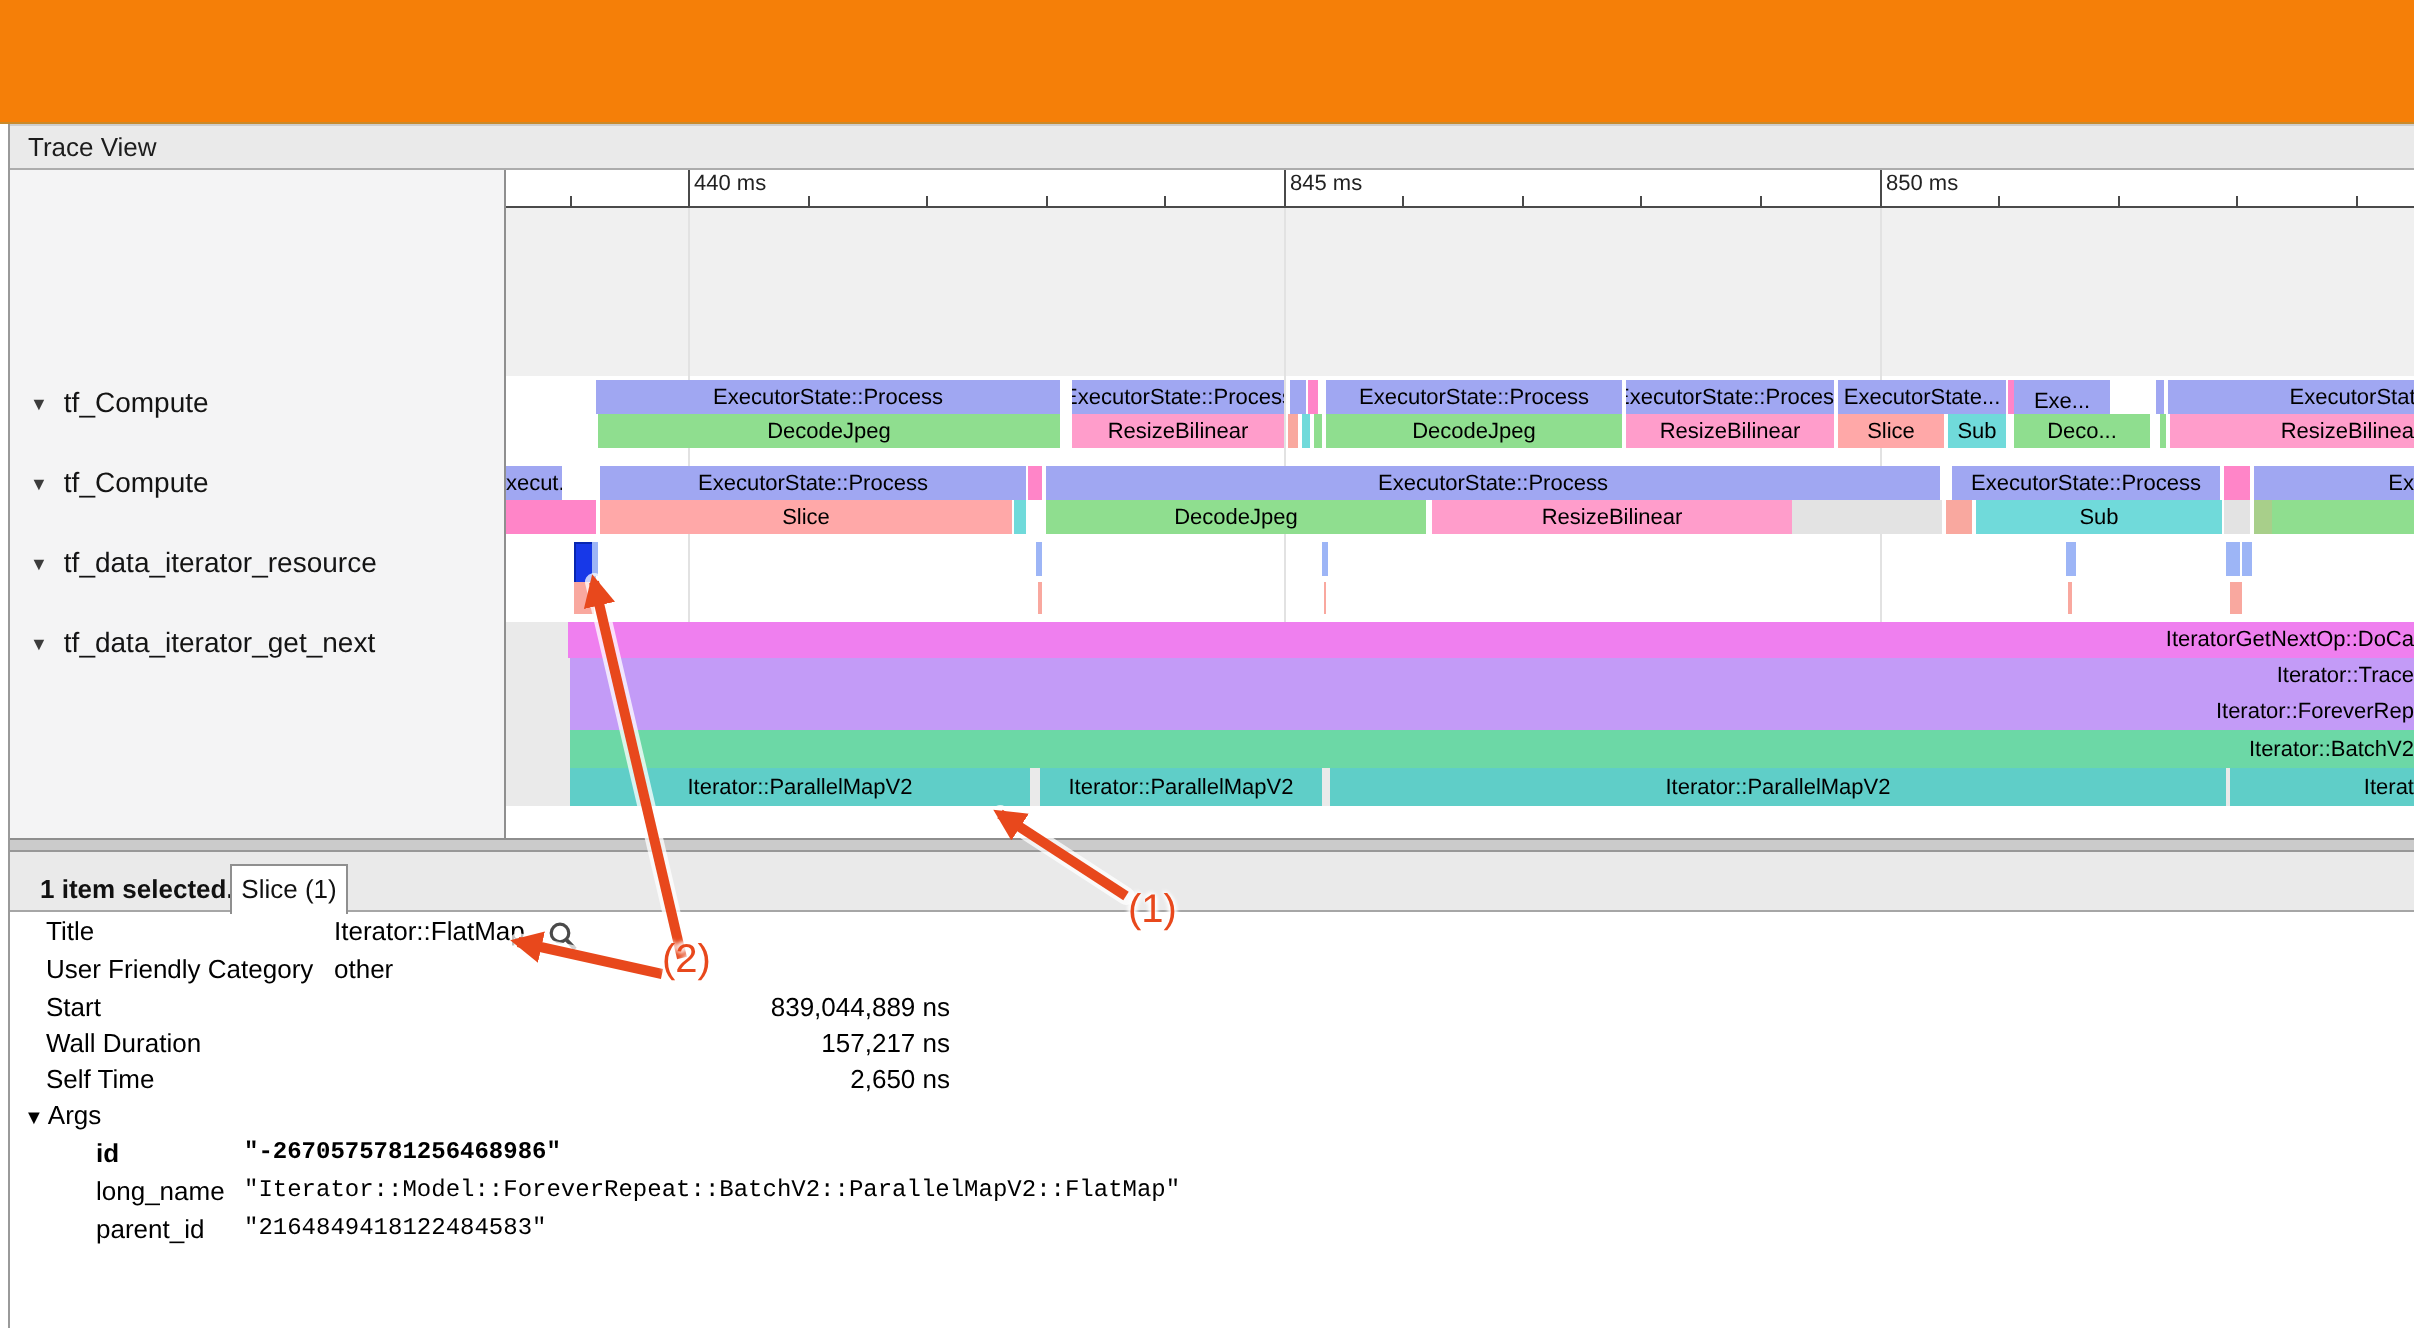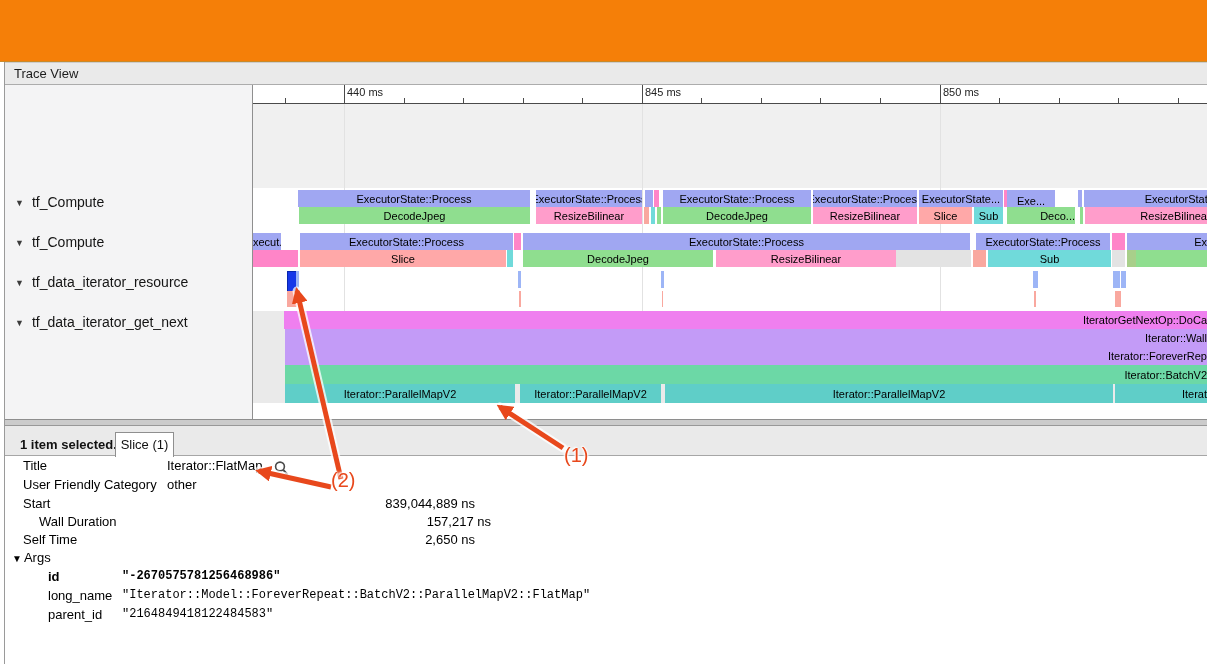--- a/index.html
+++ b/index.html
@@ -126,21 +126,21 @@
             </div>
             <div class="bar" style="left: 560px; width: 104px; background: rgb(255, 157, 203);">
               <span>ResizeBilinear</span>
             </div>
             <div class="bar" style="left: 666px; width: 53px; background: rgb(255, 168, 168);">
               <span>Slice</span>
             </div>
             <div class="bar" style="left: 721px; width: 29px; background: rgb(112, 218, 218);">
               <span>Sub</span>
             </div>
-            <div class="bar" style="left: 754px; width: 68px; background: rgb(143, 222, 143); justify-content: flex-end;">
+            <div class="bar" style="left: 754px; width: 68px; background: rgb(143, 222, 143);">
               <span>Deco...</span>
             </div>
             <div class="bar" style="left: 827px; width: 3px; background: rgb(143, 222, 143);"></div>
             <div class="bar ar" style="left: 832px; width: 122px; background: rgb(255, 157, 203); padding-right: 0px;">
               <span>ResizeBilinea</span>
             </div>
           </div>
           <div class="trow" style="top: 148px; height: 17px;">
             <div class="bar" style="left: 0px; width: 28px; background: rgb(160, 167, 242);">
               <span>Execut...</span>
@@ -197,21 +197,21 @@
             <div class="bar" style="left: 781px; width: 2px; background: rgb(249, 168, 159);"></div>
             <div class="bar" style="left: 862px; width: 6px; background: rgb(249, 168, 159);"></div>
           </div>
           <div class="trow" style="top: 226px; height: 18px;">
             <div class="bar ar" style="left: 31px; width: 923px; background: rgb(239, 127, 239); padding-right: 0px;">
               <span>IteratorGetNextOp::DoCa</span>
             </div>
           </div>
           <div class="trow" style="top: 244px; height: 18px;">
             <div class="bar ar" style="left: 32px; width: 922px; background: rgb(195, 155, 247); padding-right: 28px;">
-              <span>Iterator::Wall</span>
+              <span>Iterator::Trace</span>
             </div>
           </div>
           <div class="trow" style="top: 262px; height: 18px;">
             <div class="bar ar" style="left: 32px; width: 922px; background: rgb(195, 155, 247); padding-right: 0px;">
               <span>Iterator::ForeverRep</span>
             </div>
           </div>
           <div class="trow" style="top: 280px; height: 19px;">
             <div class="bar ar" style="left: 32px; width: 922px; background: rgb(108, 216, 166); padding-right: 5px;">
               <span>Iterator::BatchV2</span>
@@ -273,21 +273,21 @@
         <span class="val">Iterator::FlatMap</span>
         <svg class="mag-icon" viewBox="0 0 17 17">
           <circle cx="7" cy="6.5" r="4.4" fill="none" stroke="#4a4a4a" stroke-width="1.6"></circle>
           <line x1="10.3" y1="10" x2="14.6" y2="14.6" stroke="#4a4a4a" stroke-width="2"></line>
         </svg>
       </div>
       <div class="drow" style="top: 40px; left: 0px; width: 600px;">
         <span class="lbl">Start</span>
         <span class="val num">839,044,889 ns</span>
       </div>
-      <div class="drow" style="top: 58px; left: 16px; width: 600px;">
+      <div class="drow" style="top: 58px; left: 0px; width: 600px;">
         <span class="lbl">Wall Duration</span>
         <span class="val num">157,217 ns</span>
       </div>
       <div class="drow" style="top: 76px; left: 0px; width: 600px;">
         <span class="lbl">Self Time</span>
         <span class="val num">2,650 ns</span>
       </div>
       <div class="args-head" style="top: 94px;"><span class="tri">▼</span><span>Args</span></div>
       <div class="arow" style="top: 113px; left: 0px; width: 900px; font-weight: bold;">
         <span class="lbl">id</span>

